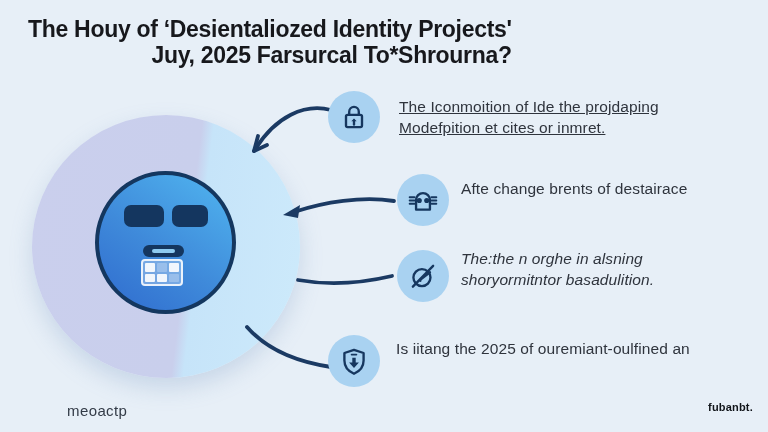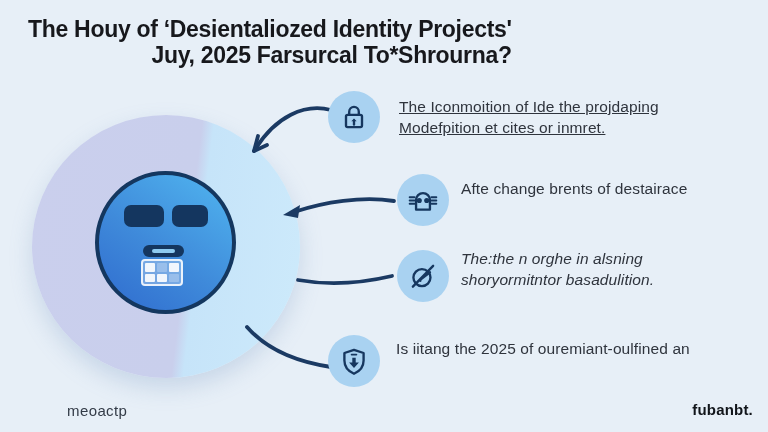--- a/index.html
+++ b/index.html
@@ -124,21 +124,21 @@
     position: absolute;
     left: 24px; top: 402px;
     font-size: 15px;
     letter-spacing: 0.4px;
     color: #333b47;
     margin-left: 43px;
   }
   .footer-right {
     position: absolute;
     right: 15px; top: 401px;
-    font-size: 15px;
+    font-size: 11px;
     font-weight: 700;
     letter-spacing: 0.2px;
     color: #11151a;
   }
 </style>
 </head>
 <body>
 
 <div class="stage">
 

